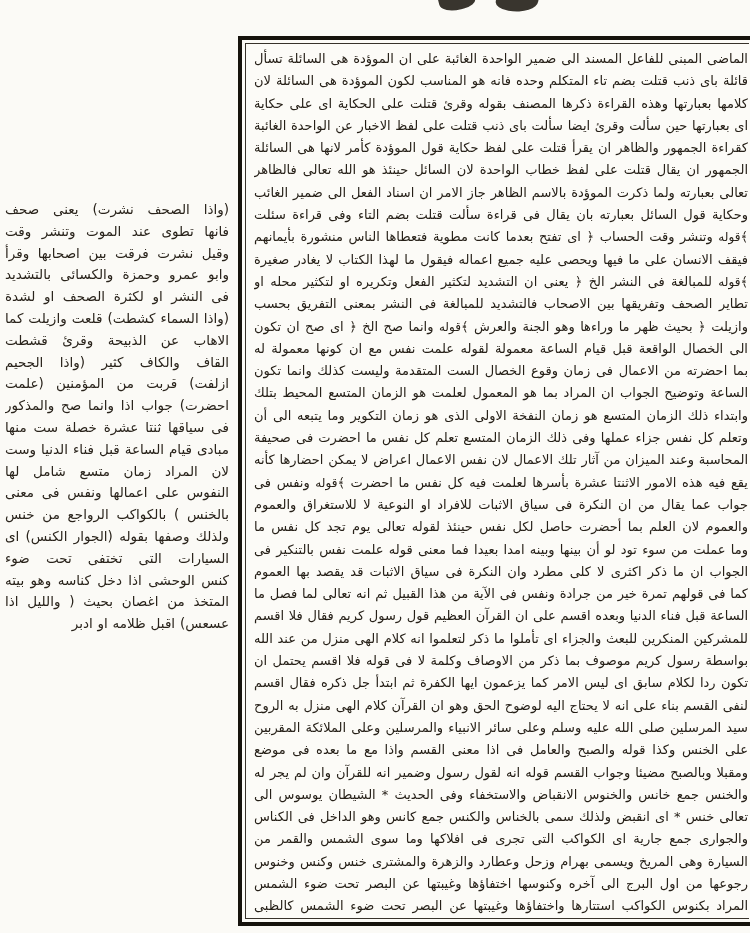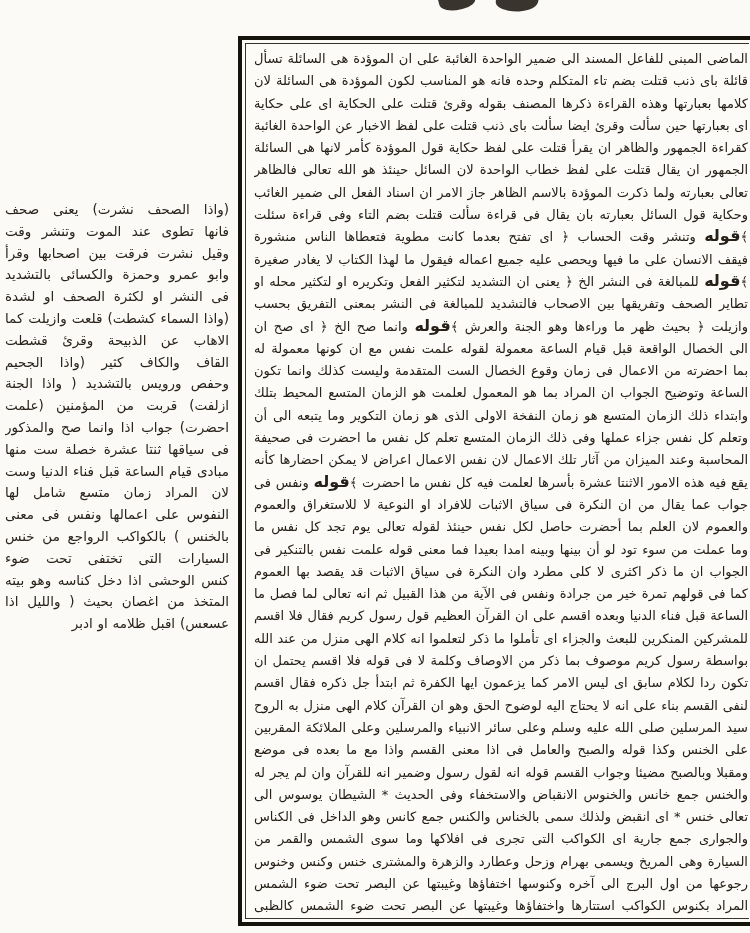--- a/index.html
+++ b/index.html
@@ -29,21 +29,21 @@
     color:#262018;
   }
   .main-text .line{
     height:22.3px;line-height:22.3px;font-size:13px;
     text-align:justify;text-align-last:justify;
     overflow:hidden;white-space:normal;
     word-spacing:.5px;
   }
   .main-text .line span{line-height:1.2;}
   .main-text .q{
-    font-weight:bold;font-size:16px;line-height:1;
+    font-weight:normal;font-size:12px;line-height:1;
     letter-spacing:-.5px;
   }
   
   .margin-notes{
     position:absolute;top:199px;left:5px;width:224px;
     color:#29231b;
   }
   .margin-notes .line{
     height:21.8px;line-height:21.8px;font-size:13.5px;
     text-align:justify;text-align-last:justify;
@@ -60,28 +60,28 @@
 
   <div class="margin-notes" id="margin-notes">
       <div class="line">(واذا الصحف نشرت) يعنى صحف الاعمال</div>
       <div class="line">فانها تطوى عند الموت وتنشر وقت الحساب</div>
       <div class="line">وقيل نشرت فرقت بين اصحابها وقرأ ابن كثير</div>
       <div class="line">وابو عمرو وحمزة والكسائى بالتشديد للمبالغة</div>
       <div class="line">فى النشر او لكثرة الصحف او لشدة التطاير</div>
       <div class="line">(واذا السماء كشطت) قلعت وازيلت كما يكشط</div>
       <div class="line">الاهاب عن الذبيحة وقرئ قشطت واعتقاب</div>
       <div class="line">القاف والكاف كثير (واذا الجحيم سعرت)</div>
-      <div class="line">وحفص ورويس بالتشديد ( واذا الجنة</div>
       <div class="line">ازلفت) قربت من المؤمنين (علمت نفس ما</div>
       <div class="line">احضرت) جواب اذا وانما صح والمذكور</div>
       <div class="line">فى سياقها ثنتا عشرة خصلة ست منها فى</div>
       <div class="line">مبادى قيام الساعة قبل فناء الدنيا وست بعده ،</div>
       <div class="line">لان المراد زمان متسع شامل لها ولمجازاة</div>
       <div class="line">النفوس على اعمالها ونفس فى معنى العموم</div>
       <div class="line">بالخنس ) بالكواكب الرواجع من خنس اذا</div>
+      <div class="line">ولذلك وصفها بقوله (الجوار الكنس) اى</div>
       <div class="line">السيارات التى تختفى تحت ضوء الشمس من</div>
       <div class="line">كنس الوحشى اذا دخل كناسه وهو بيته</div>
       <div class="line">المتخذ من اغصان بحيث ( والليل اذا</div>
       <div class="line short">عسعس) اقبل ظلامه او ادبر</div>
     </div>
 
   <div class="frame">
     <div class="frame-inner"></div>
     <div class="main-text" id="main-text">
         <div class="line"><span>الماضى المبنى للفاعل المسند الى ضمير الواحدة الغائبة على ان الموؤدة هى السائلة تسأل الله تعالى او تسأل قاتلها</span></div>

